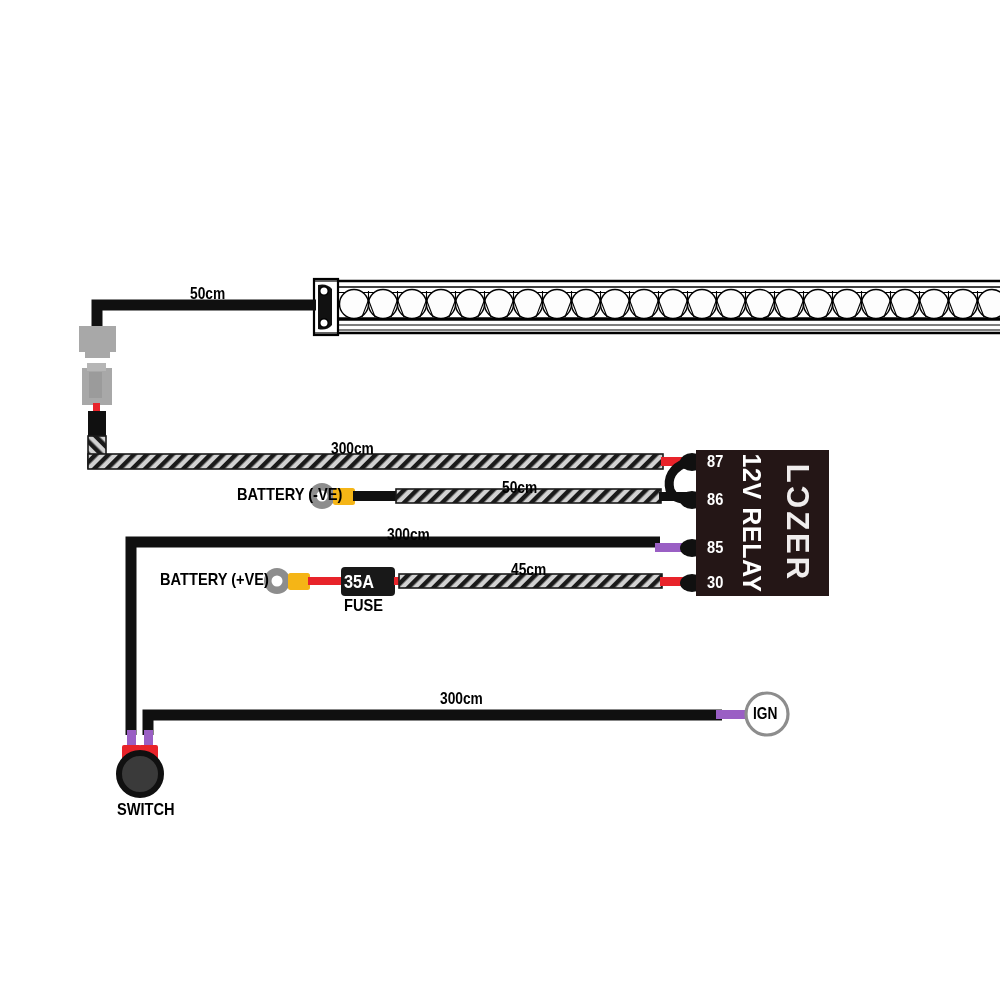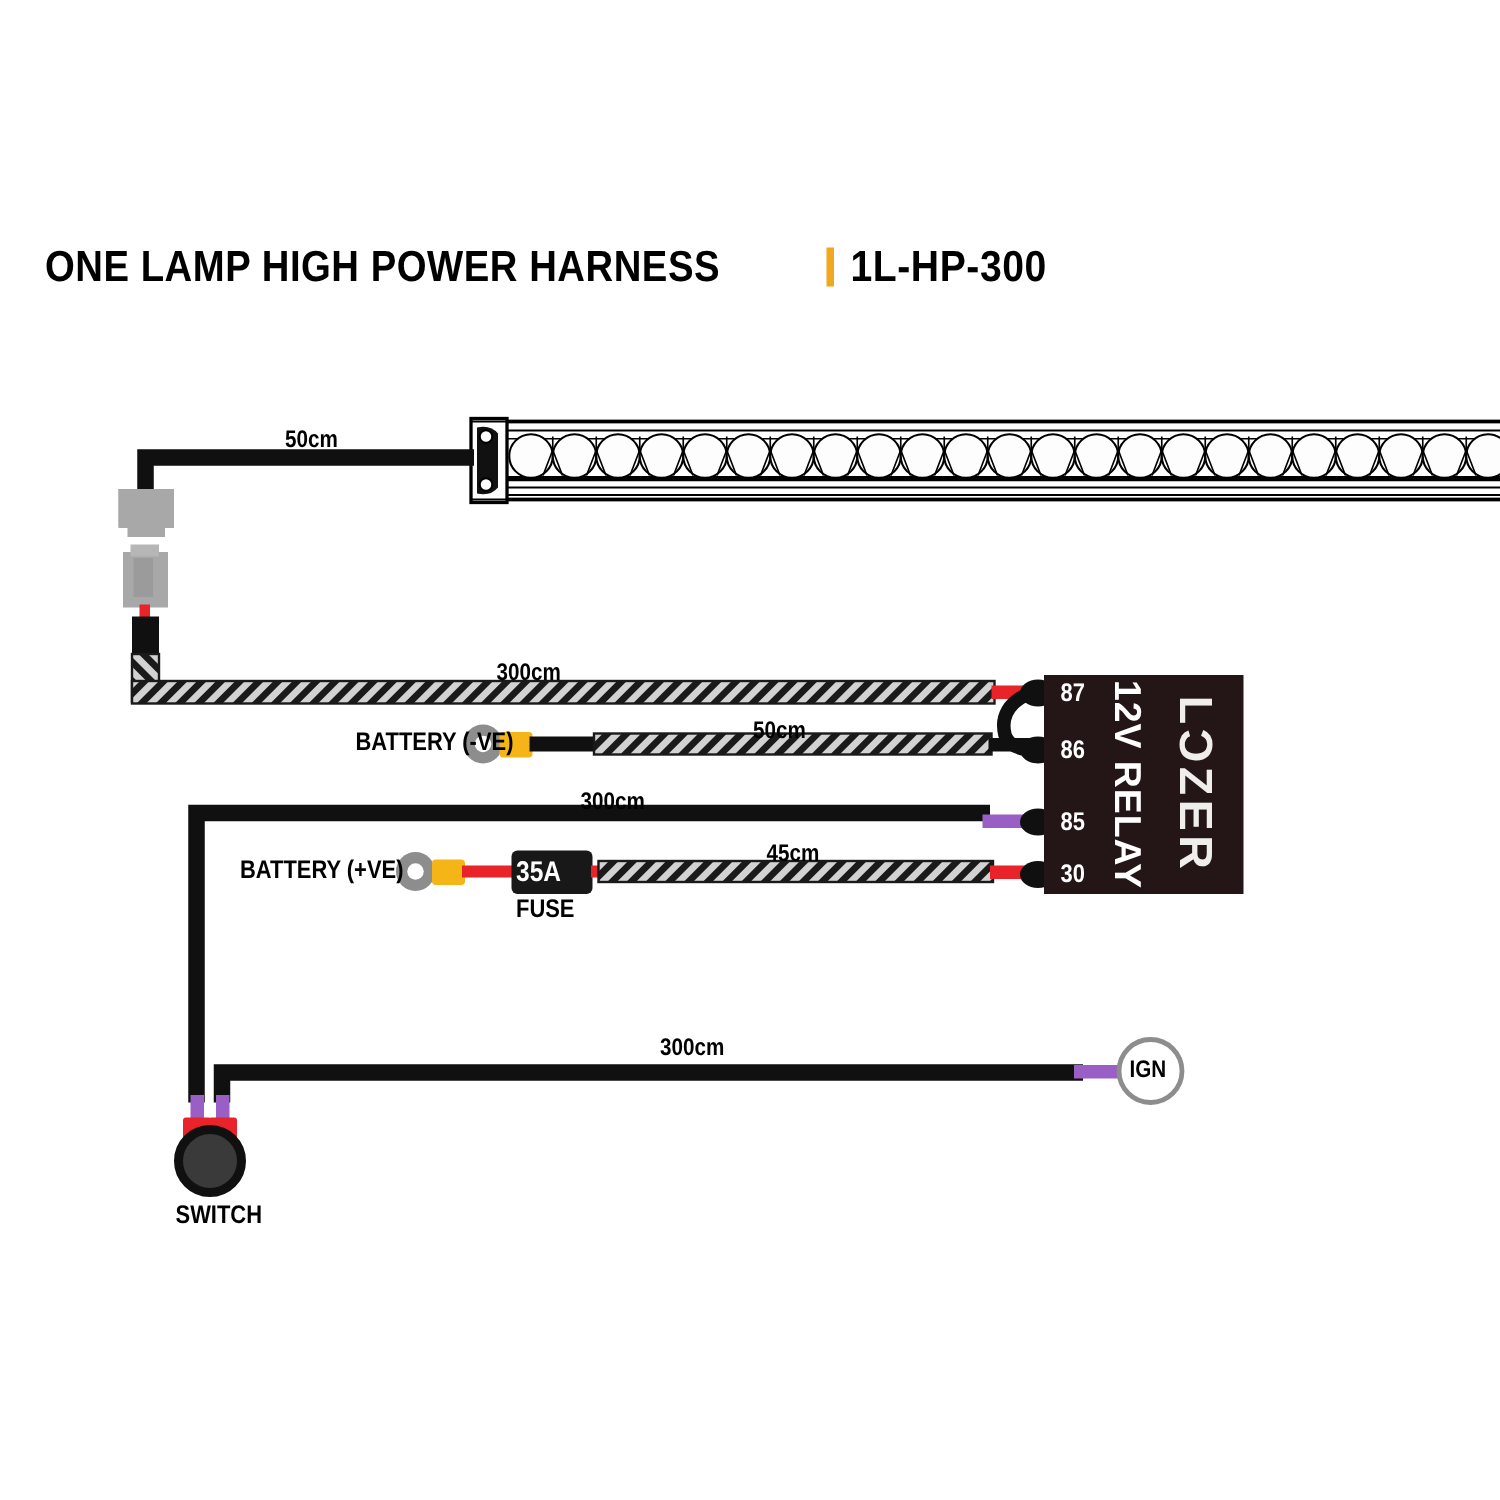--- a/index.html
+++ b/index.html
@@ -77,25 +77,20 @@
     transform-origin: left center;
   }
   .big-lbl { font-size: 17px; }
   svg { display: block; }
 </style>
 </head>
 <body>
 
 <div id="stage">
 
-  <div class="title-row">
-    <span class="title-main">ONE LAMP HIGH POWER HARNESS</span>
-    <span class="title-sep"></span>
-    <span class="title-sku">1L-HP-300</span>
-  </div>
 
   <svg width="1000" height="1000" viewBox="0 0 1000 1000" style="position:absolute;top:0;left:0;">
     <defs>
       <pattern id="sleevePat" width="9" height="9" patternUnits="userSpaceOnUse" patternTransform="rotate(45)">
         <rect width="9" height="9" fill="#d2d2d2"></rect>
         <rect width="4.5" height="9" fill="#1a1a1a"></rect>
       </pattern>
       <pattern id="sleevePatV" width="9" height="9" patternUnits="userSpaceOnUse" patternTransform="rotate(-45)">
         <rect width="9" height="9" fill="#d2d2d2"></rect>
         <rect width="4.5" height="9" fill="#1a1a1a"></rect>

